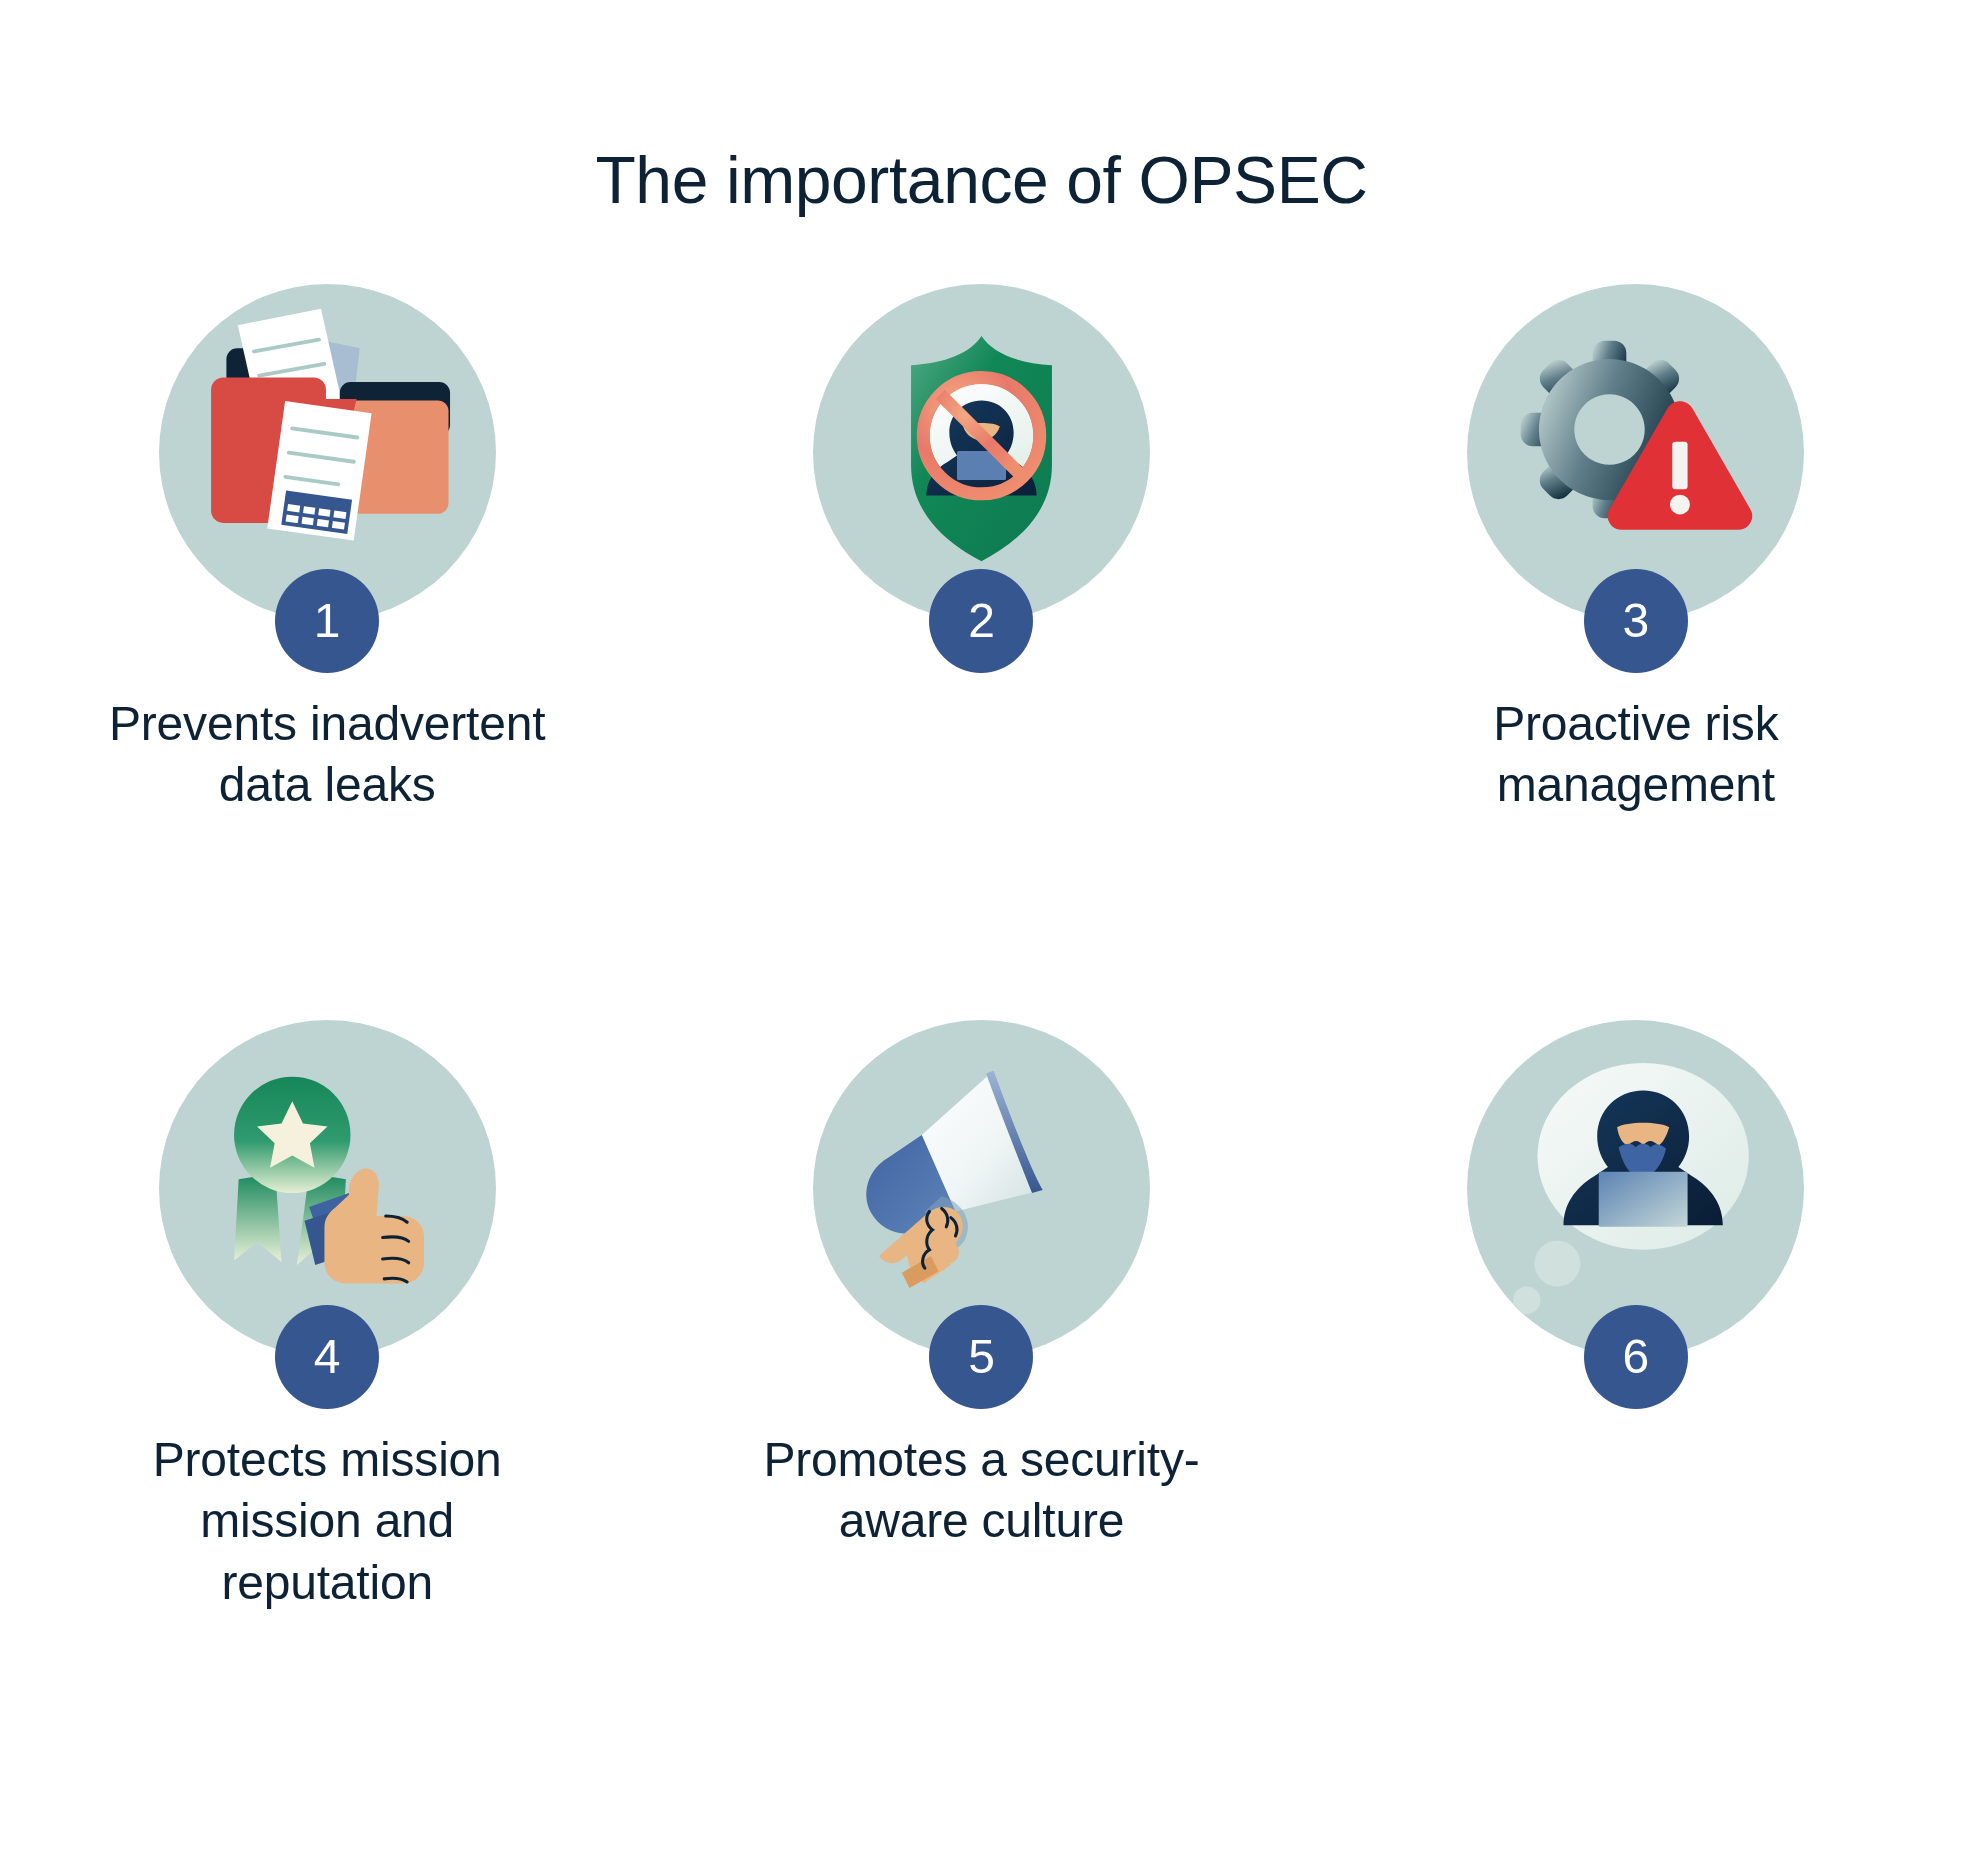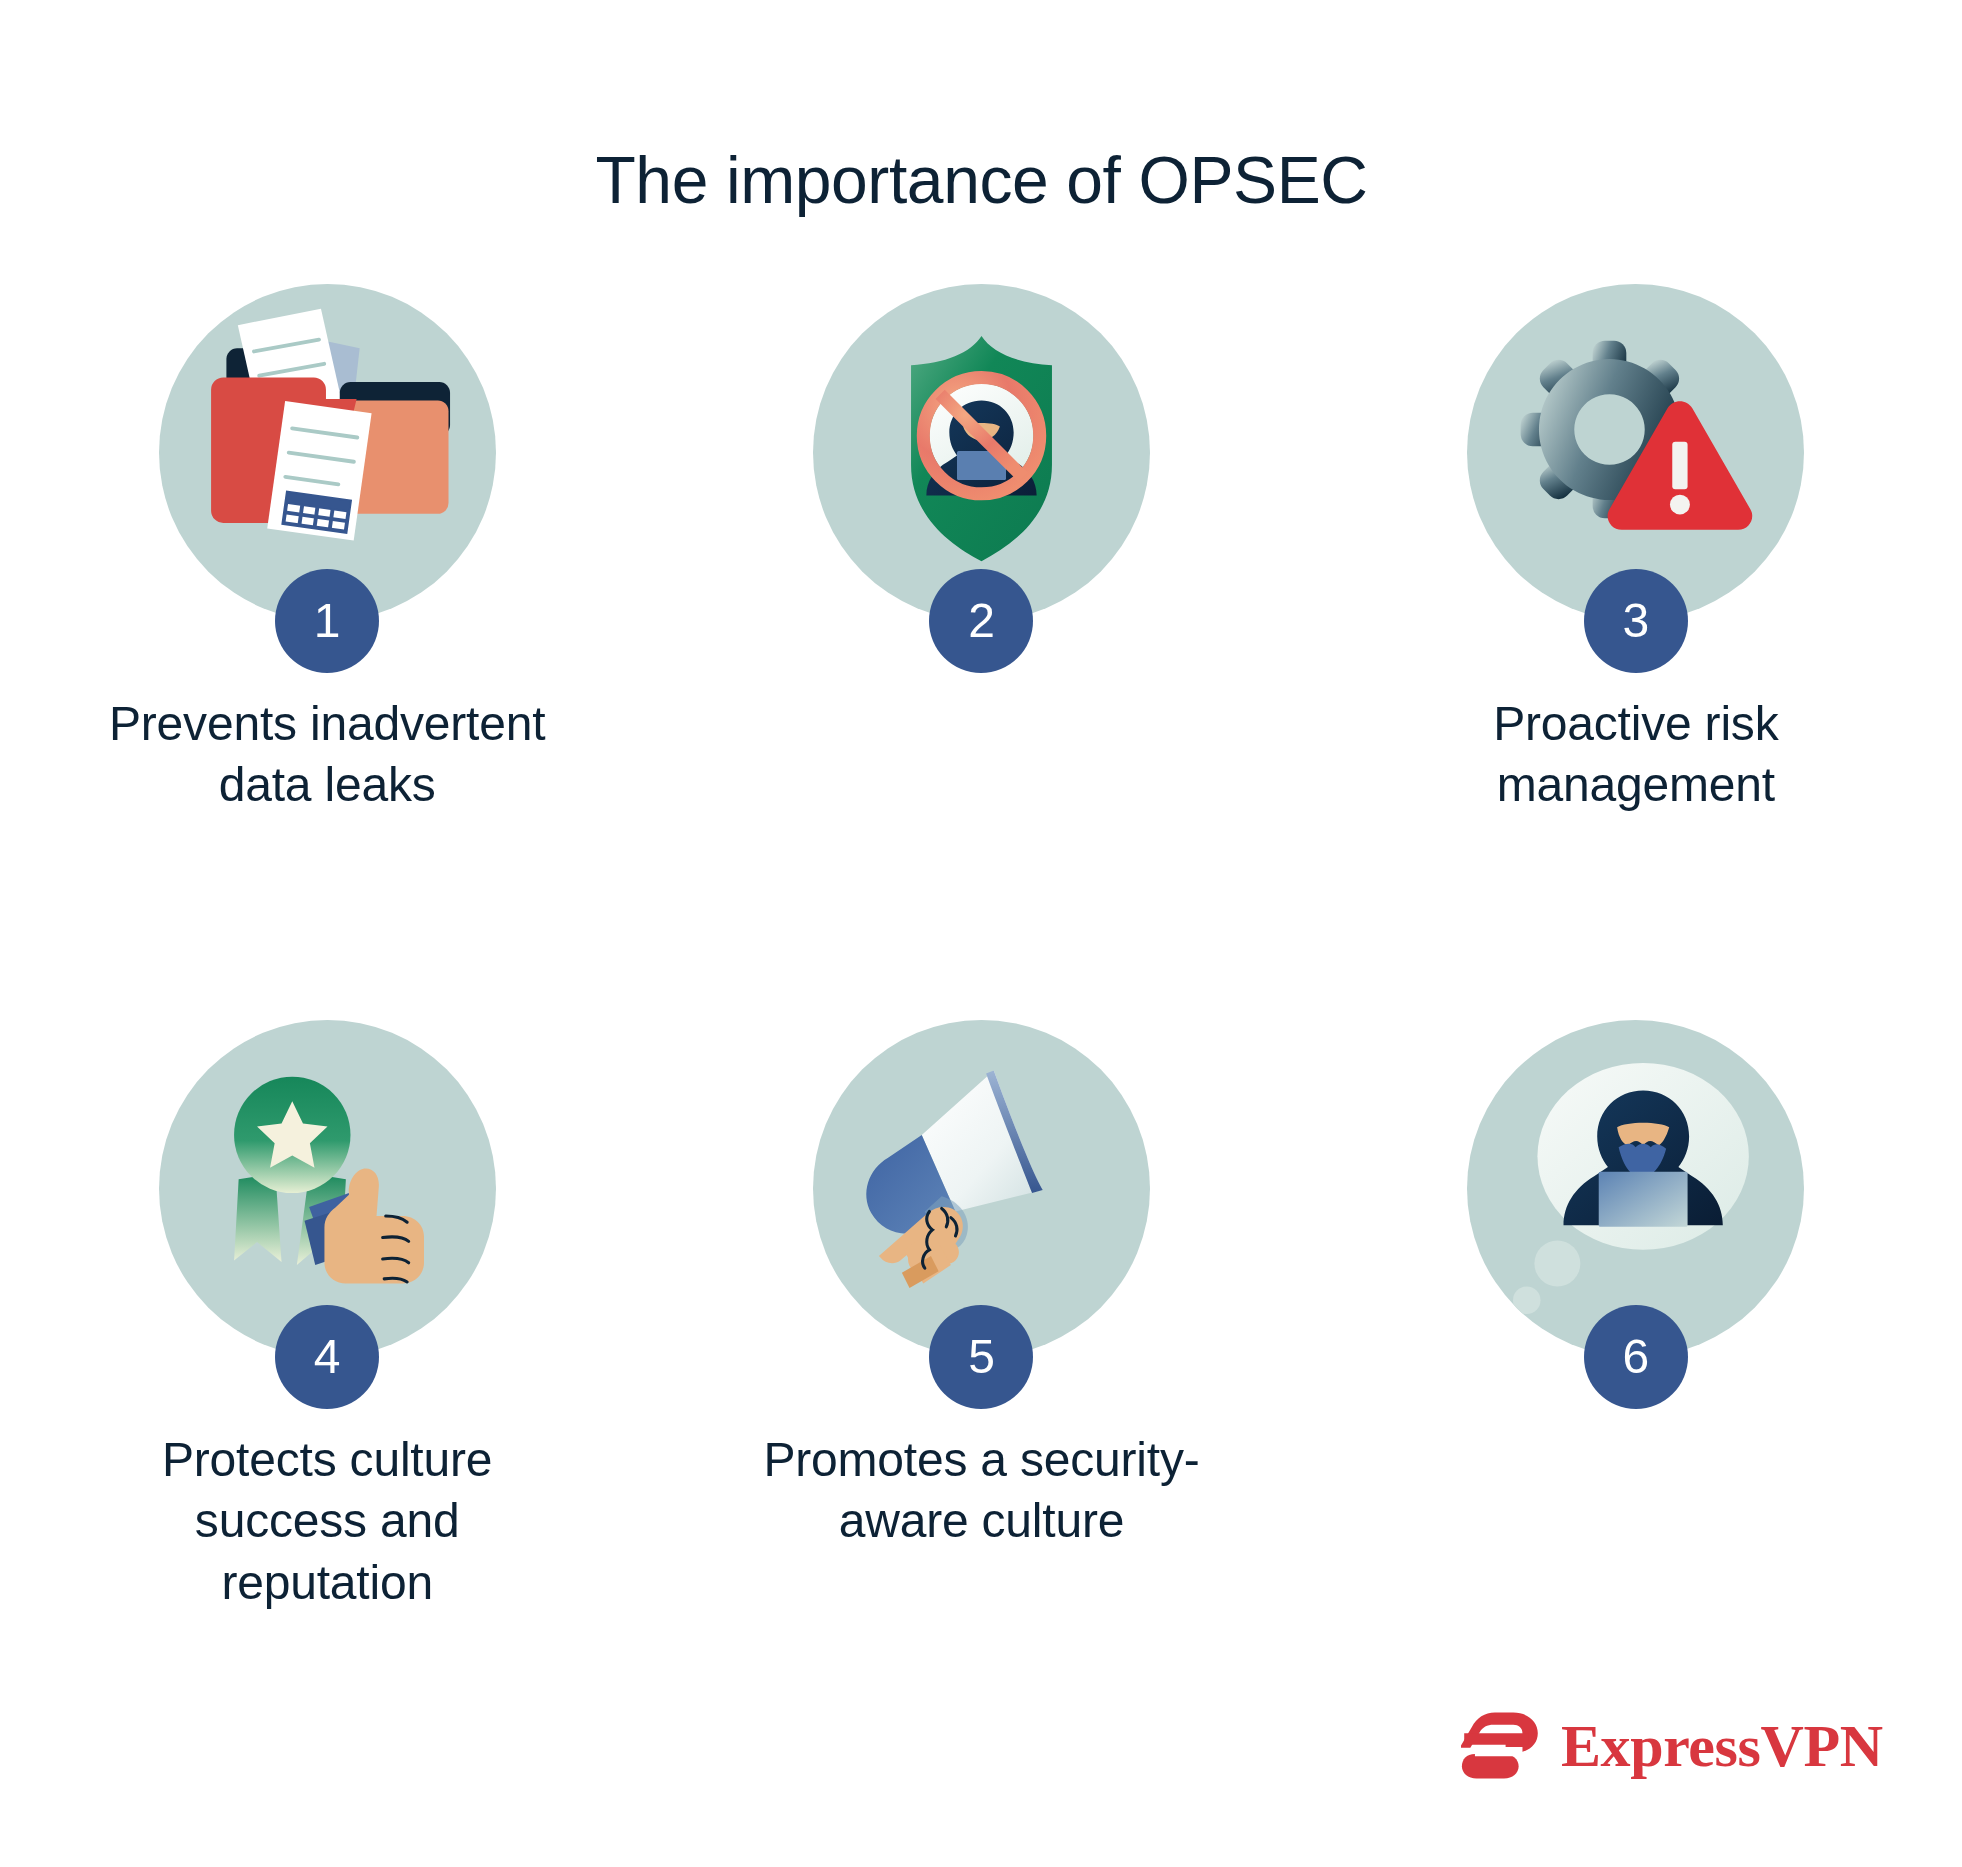--- a/index.html
+++ b/index.html
@@ -292,21 +292,21 @@
             <g fill="none" stroke="#0d2235" stroke-width="4" stroke-linecap="round">
               <path d="M296 256 c12 0 22 3 28 8"></path>
               <path d="M292 284 c16 -2 28 0 34 5"></path>
               <path d="M292 312 c16 -2 28 0 34 5"></path>
               <path d="M294 338 c14 -2 24 0 30 4"></path>
             </g>
           </svg>
         </div>
         <div class="badge">4</div>
       </div>
-      <div class="caption">Protects culture success and reputation</div>
+      <div class="caption">Protects mission mission and reputation</div>
     </div>
 
     <div class="cell">
       <div class="circle-wrap">
         <div class="circle">
           <svg viewBox="0 0 440 440">
             <defs>
               <linearGradient id="horn" x1="0" y1="0" x2="1" y2="1">
                 <stop offset="0%" stop-color="#ffffff"></stop>
                 <stop offset="60%" stop-color="#eef4f4"></stop>
@@ -374,24 +374,15 @@
               <rect x="172" y="198" width="116" height="72" rx="2" fill="url(#laptopGrad)"></rect>
             </g>
           </svg>
         </div>
         <div class="badge">6</div>
       </div>
     </div>
 
   </div>
 
-  <div class="logo">
-    <svg class="logo-mark" viewBox="0 0 104 90">
-      <path d="M44 2 h24 c19 0 32 12 32 27 c0 15 -13 26 -32 26 h-10 v-15 h10 c7 0 12 -4 12 -11 c0 -7 -5 -11 -12 -11 h-26 c-8 0 -14 3 -18 10 l-12 20 h-14 l16 -27 C20 9 31 2 44 2 z" fill="#d8373f"></path>
-      <path d="M4 29 h84 v15 h-84 z" fill="#d8373f"></path>
-      <path d="M18 56 h38 c11 0 19 7 19 16 c0 9 -8 16 -19 16 h-36 c-11 0 -19 -7 -19 -16 c0 -9 6 -16 17 -16 z" fill="#d8373f"></path>
-      <path d="M18 47 h62 v12 h-62 z" fill="#ffffff"></path>
-    </svg>
-    <span class="logo-text">ExpressVPN</span>
-  </div>
 
 </div>
 
 
 </body></html>

